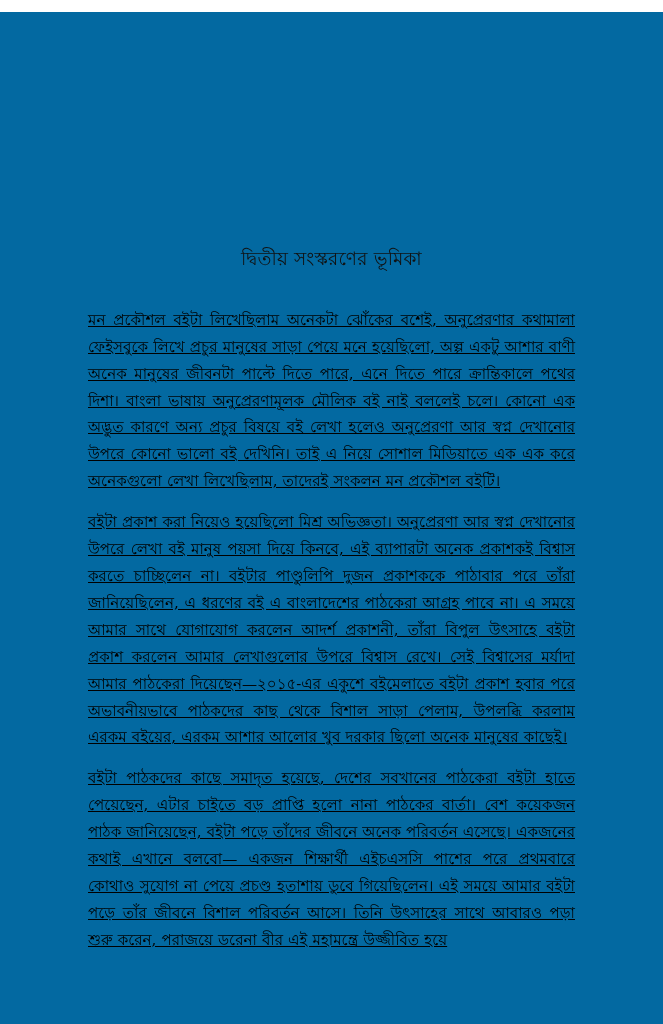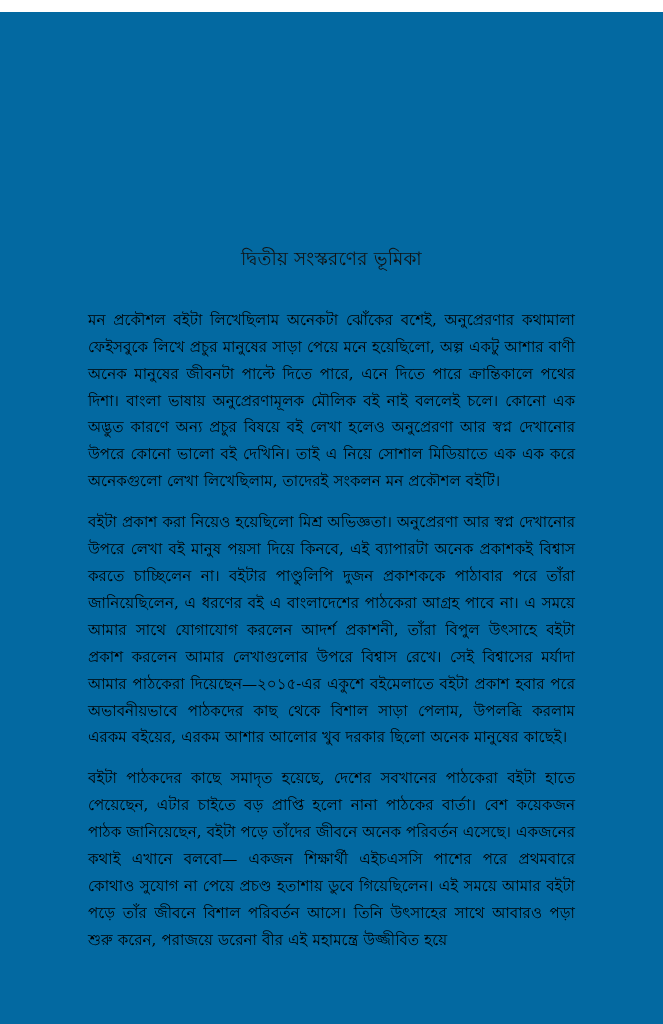--- a/index.html
+++ b/index.html
@@ -40,20 +40,21 @@
   .body-paragraph {
     margin: 0 0 14px 0;
     font-size: 15.1px;
     line-height: 26.9px;
     text-align: justify;
     text-justify: inter-word;
     word-spacing: 0.3px;
     color: #000000;
     font-family: "DejaVu Serif", "Liberation Serif", serif;
     hyphens: none;
+    text-decoration: underline;
   }
   .body-paragraph:last-child {
     margin-bottom: 0;
   }
   
   .body-paragraph::after {
     content: "";
     display: inline-block;
     width: 100%;
   }

